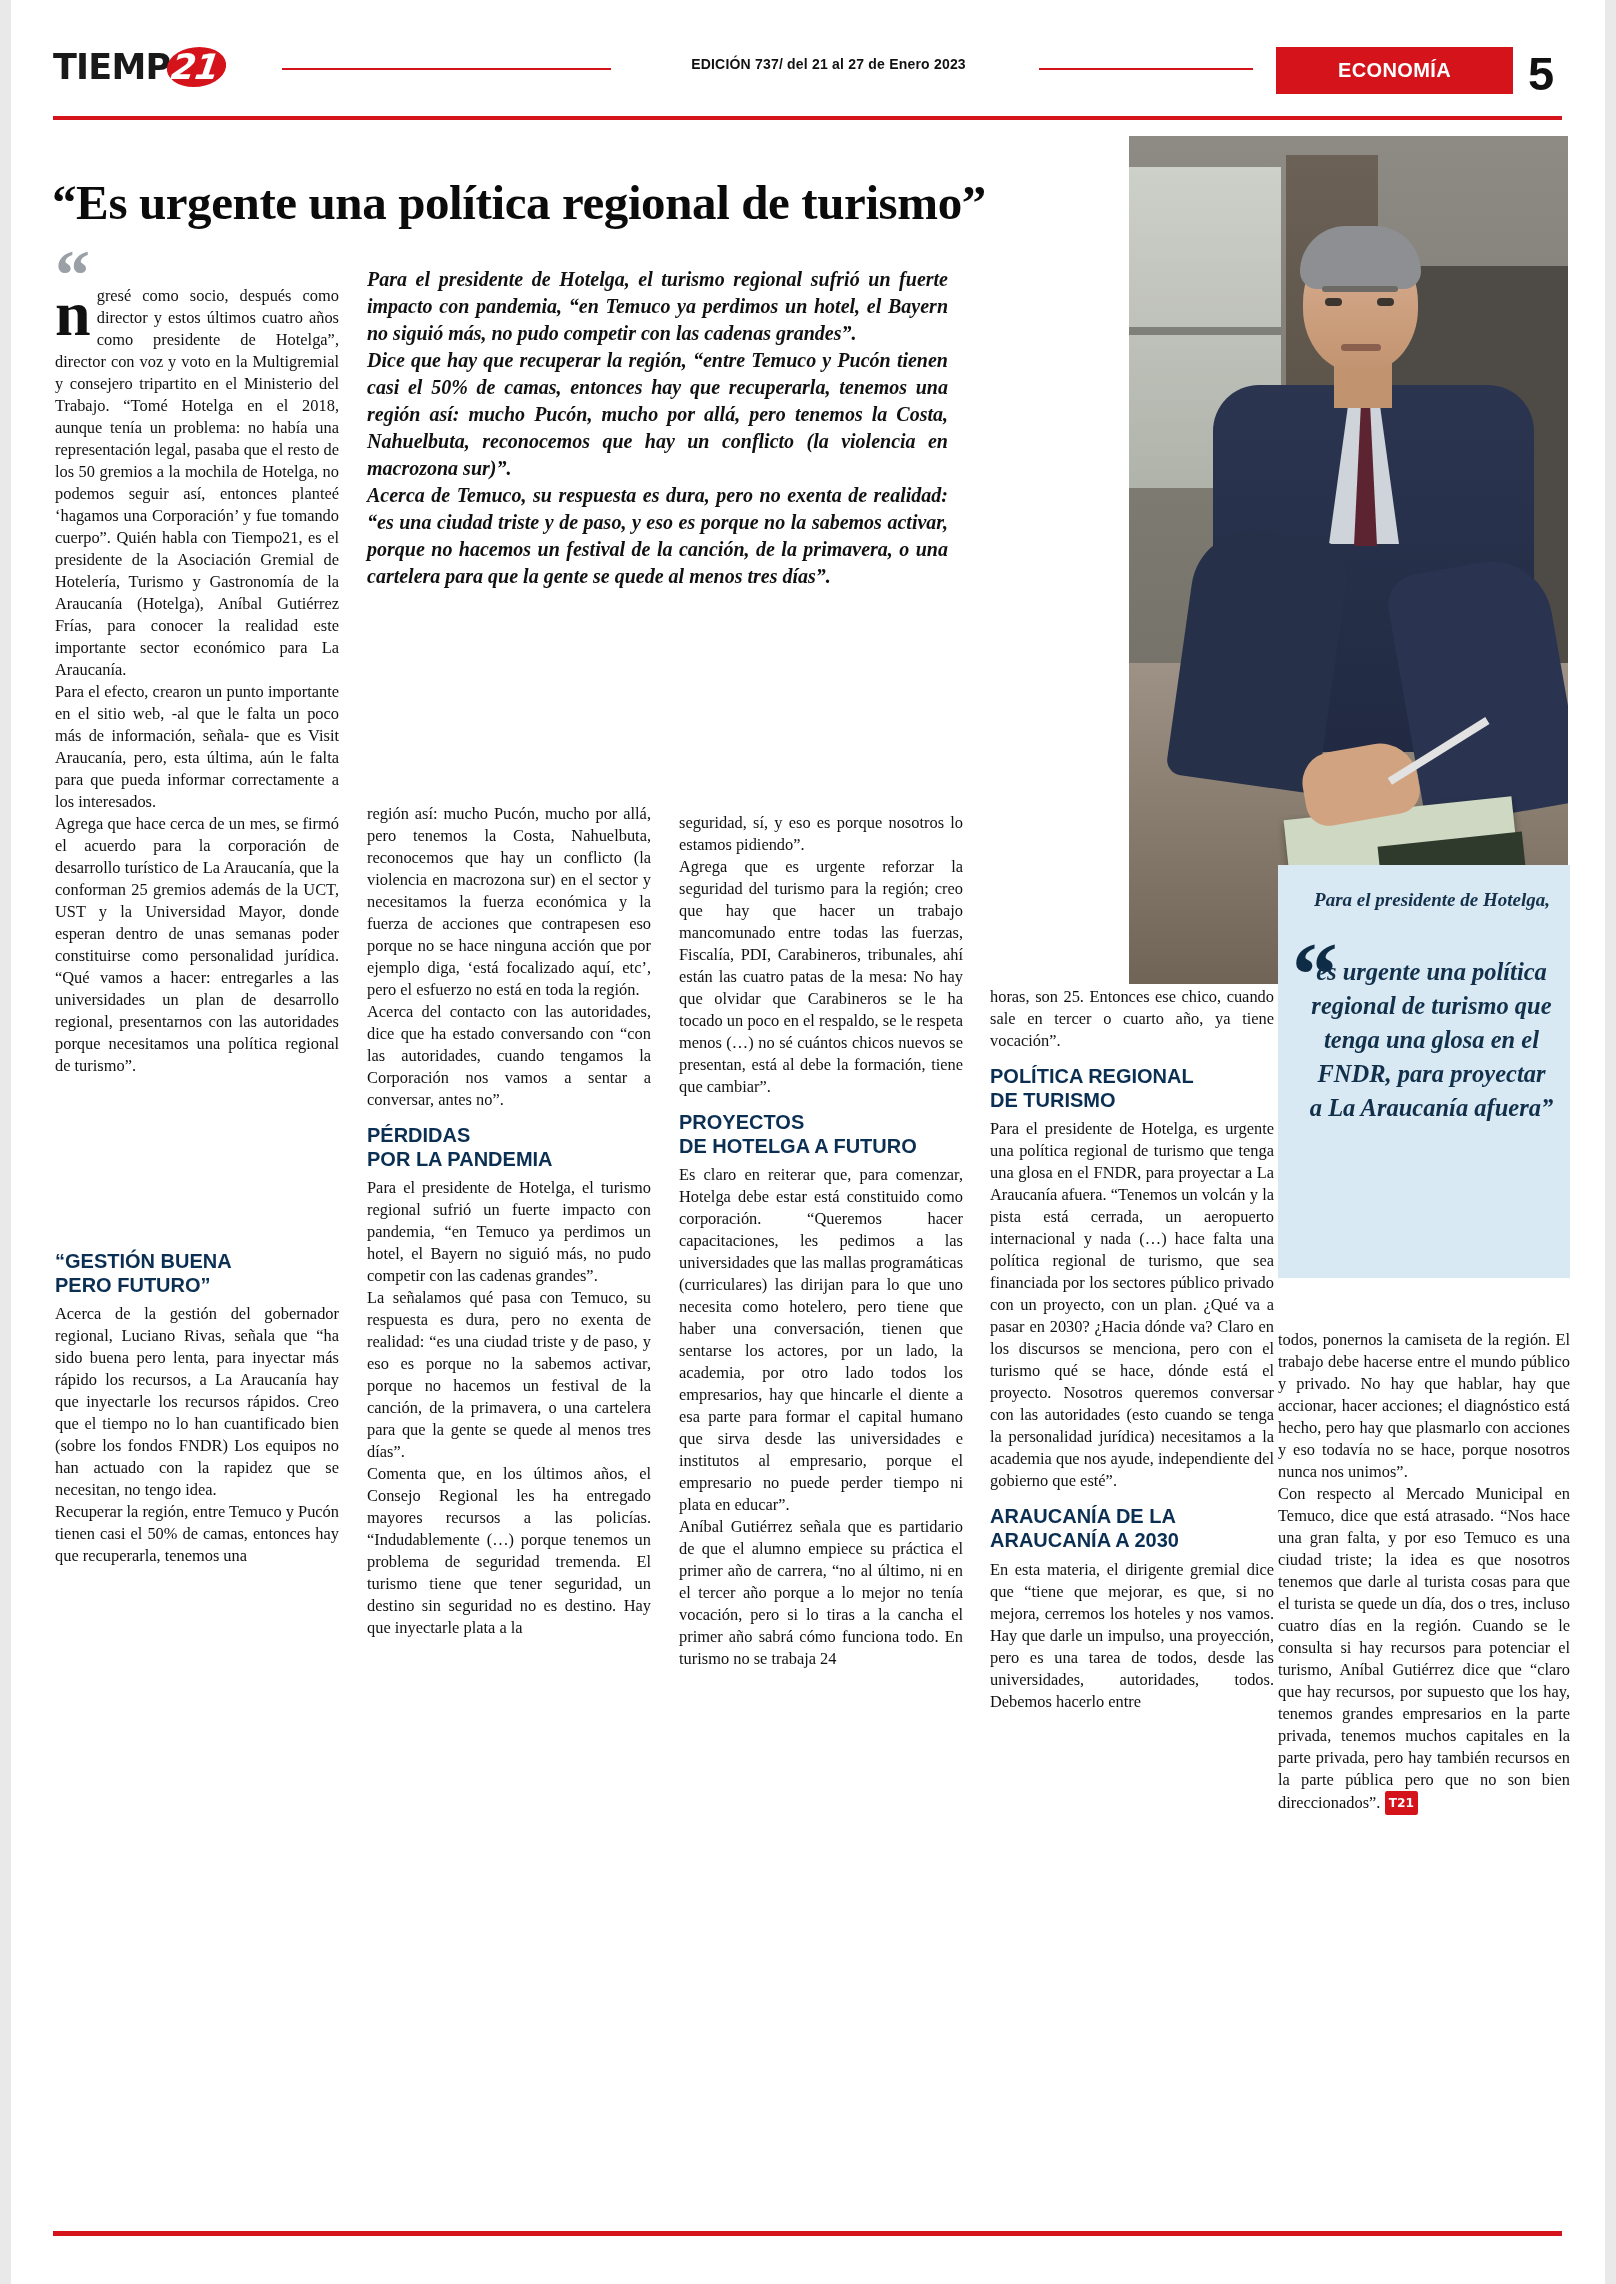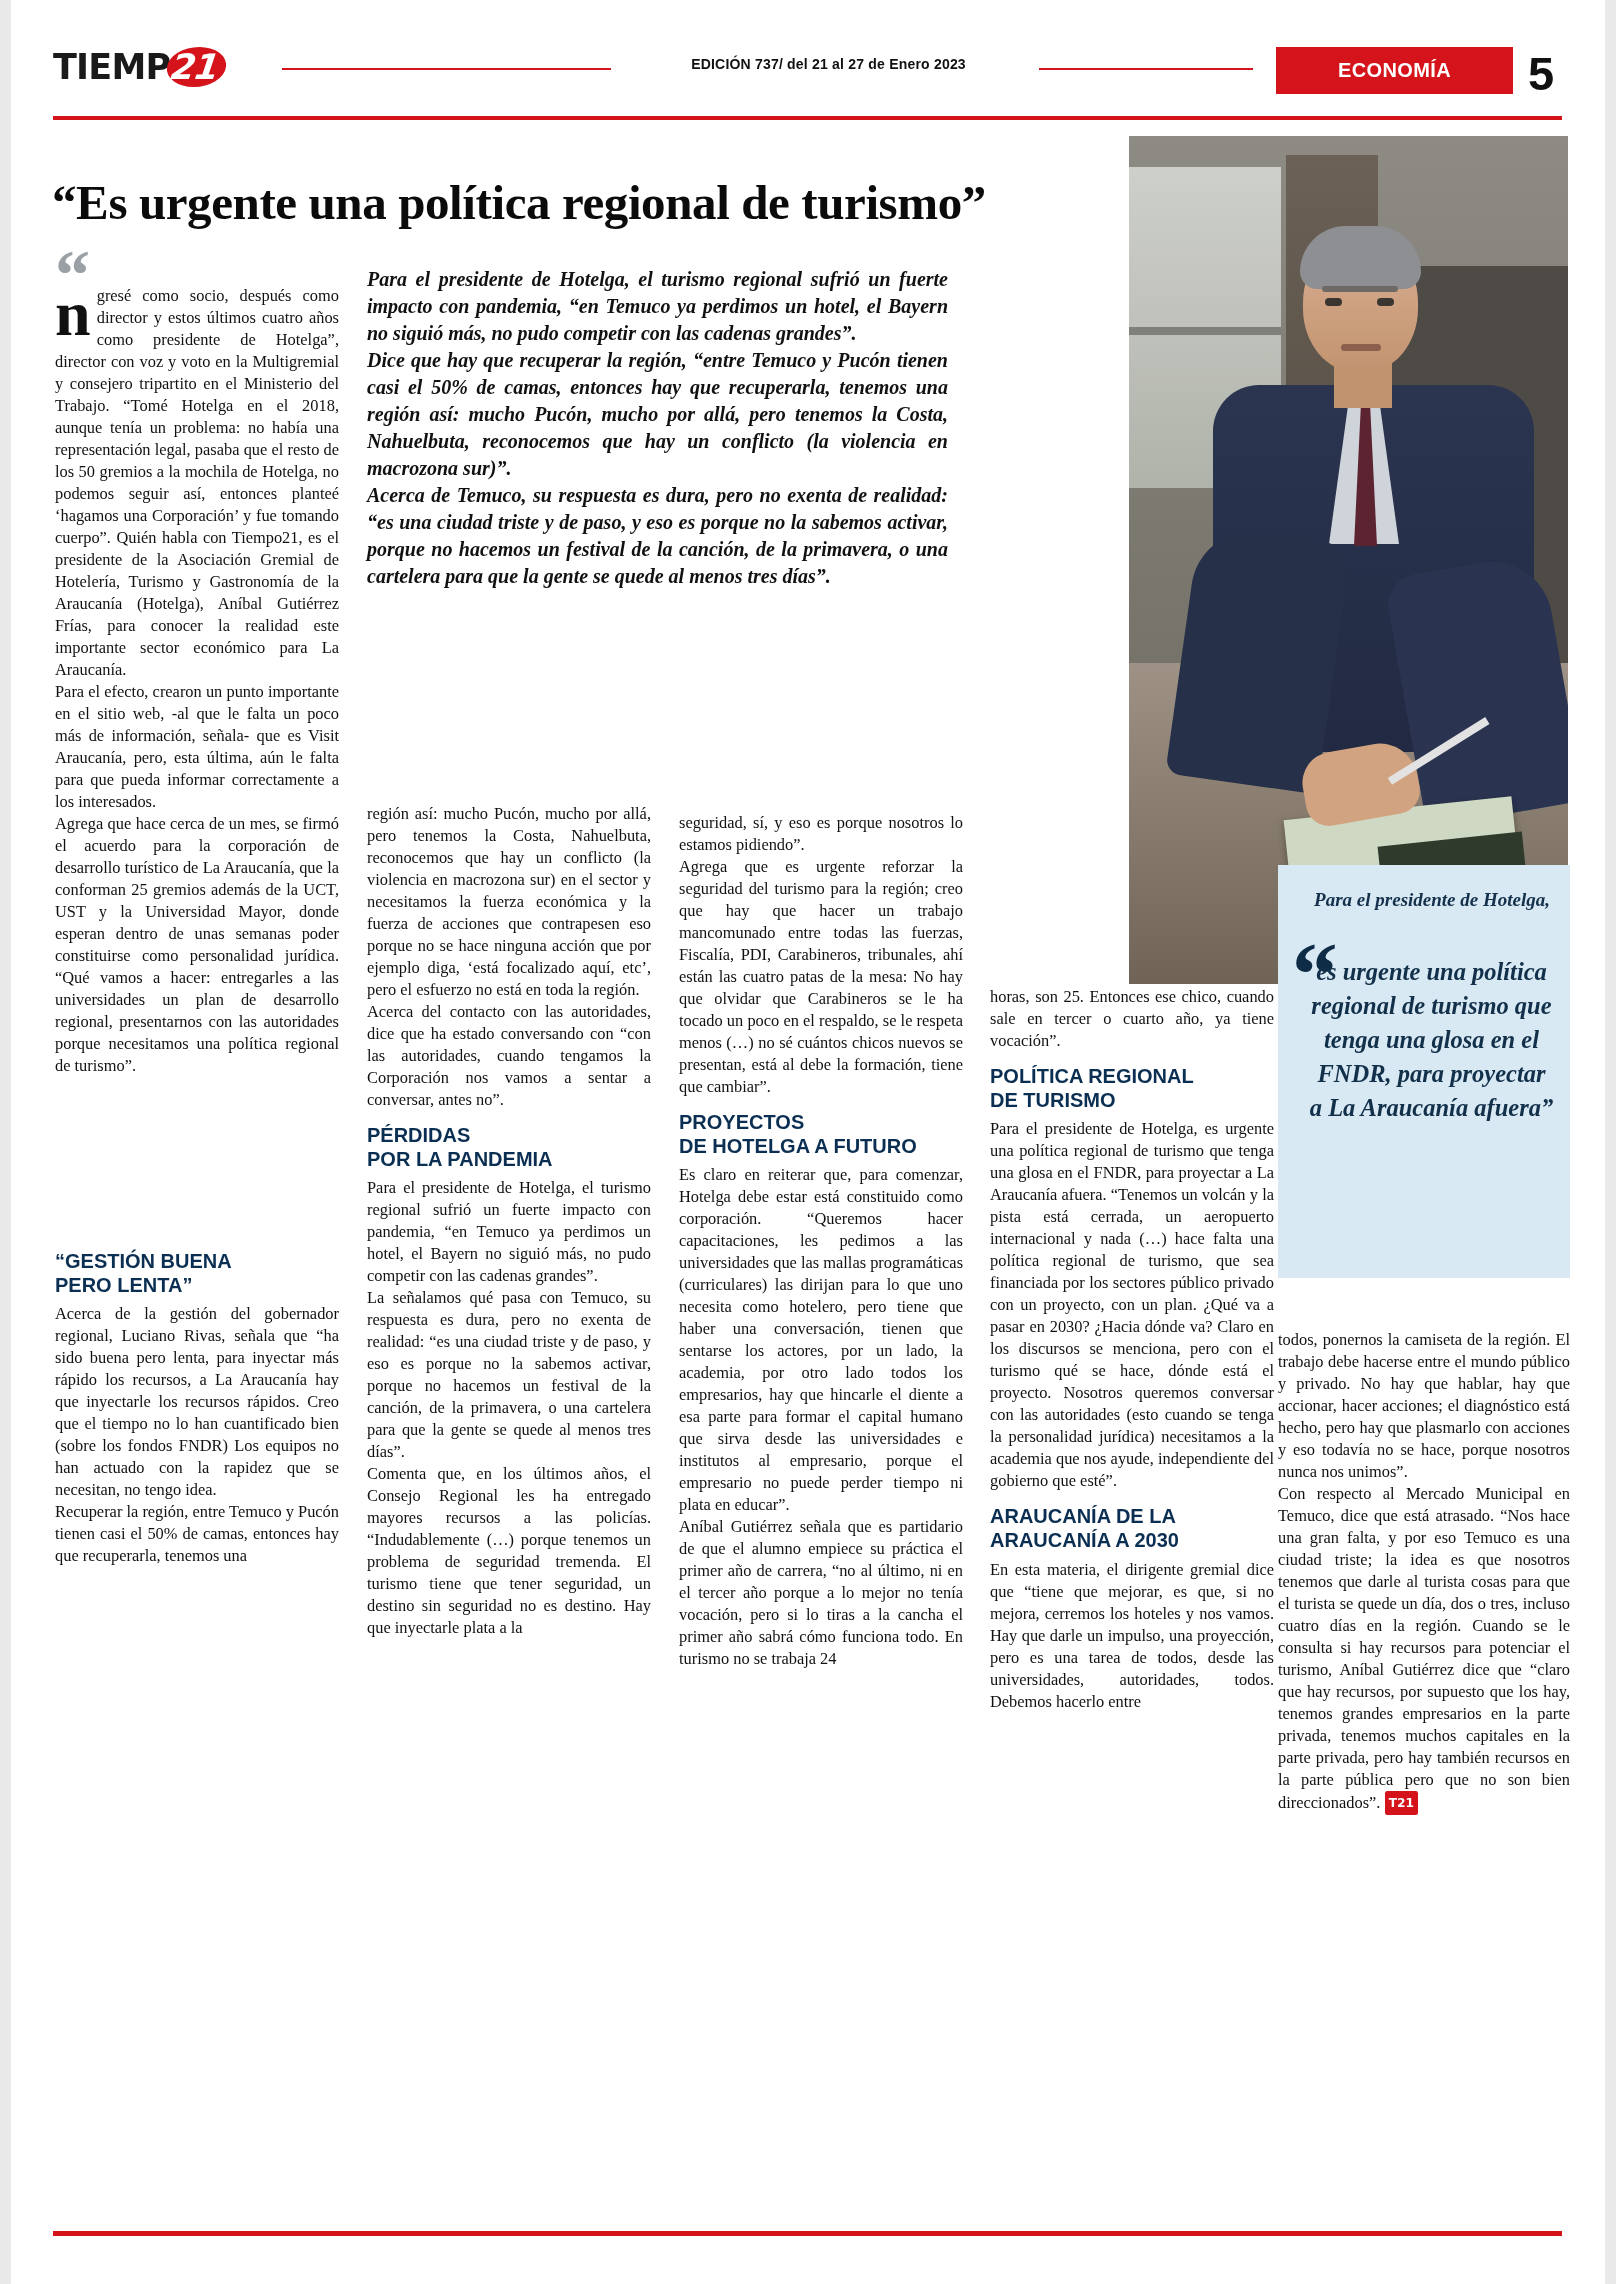--- a/index.html
+++ b/index.html
@@ -453,21 +453,21 @@
 
   <div class="deck">
     <p>Para el presidente de Hotelga, el turismo regional sufrió un fuerte impacto con pandemia, “en Temuco ya perdimos un hotel, el Bayern no siguió más, no pudo competir con las cadenas grandes”.</p>
     <p>Dice que hay que recuperar la región, “entre Temuco y Pucón tienen casi el 50% de camas, entonces hay que recuperarla, tenemos una región así: mucho Pucón, mucho por allá, pero tenemos la Costa, Nahuelbuta, reconocemos que hay un conflicto (la violencia en macrozona sur)”.</p>
     <p>Acerca de Temuco, su respuesta es dura, pero no exenta de realidad: “es una ciudad triste y de paso, y eso es porque no la sabemos activar, porque no hacemos un festival de la canción, de la primavera, o una cartelera para que la gente se quede al menos tres días”.</p>
   </div>
 
   <div class="col" id="col1b">
     <div class="subhead">
       <span>“GESTIÓN BUENA</span><br>
-      <span>PERO LENTA”</span>
+      <span>PERO FUTURO”</span>
     </div>
     <p>Acerca de la gestión del gobernador regional, Luciano Rivas, señala que “ha sido buena pero lenta, para inyectar más rápido los recursos, a La Araucanía hay que inyectarle los recursos rápidos. Creo que el tiempo no lo han cuantificado bien (sobre los fondos FNDR) Los equipos no han actuado con la rapidez que se necesitan, no tengo idea.</p>
     <p>Recuperar la región, entre Temuco y Pucón tienen casi el 50% de camas, entonces hay que recuperarla, tenemos una</p>
   </div>
 
   <div class="col" id="col2">
     <p>región así: mucho Pucón, mucho por allá, pero tenemos la Costa, Nahuelbuta, reconocemos que hay un conflicto (la violencia en macrozona sur) en el sector y necesitamos la fuerza económica y la fuerza de acciones que contrapesen eso porque no se hace ninguna acción que por ejemplo diga, ‘está focalizado aquí, etc’, pero el esfuerzo no está en toda la región.</p>
     <p>Acerca del contacto con las autoridades, dice que ha estado conversando con “con las autoridades, cuando tengamos la Corporación nos vamos a sentar a conversar, antes no”.</p>
     <div class="subhead">
       <span>PÉRDIDAS</span><br>

